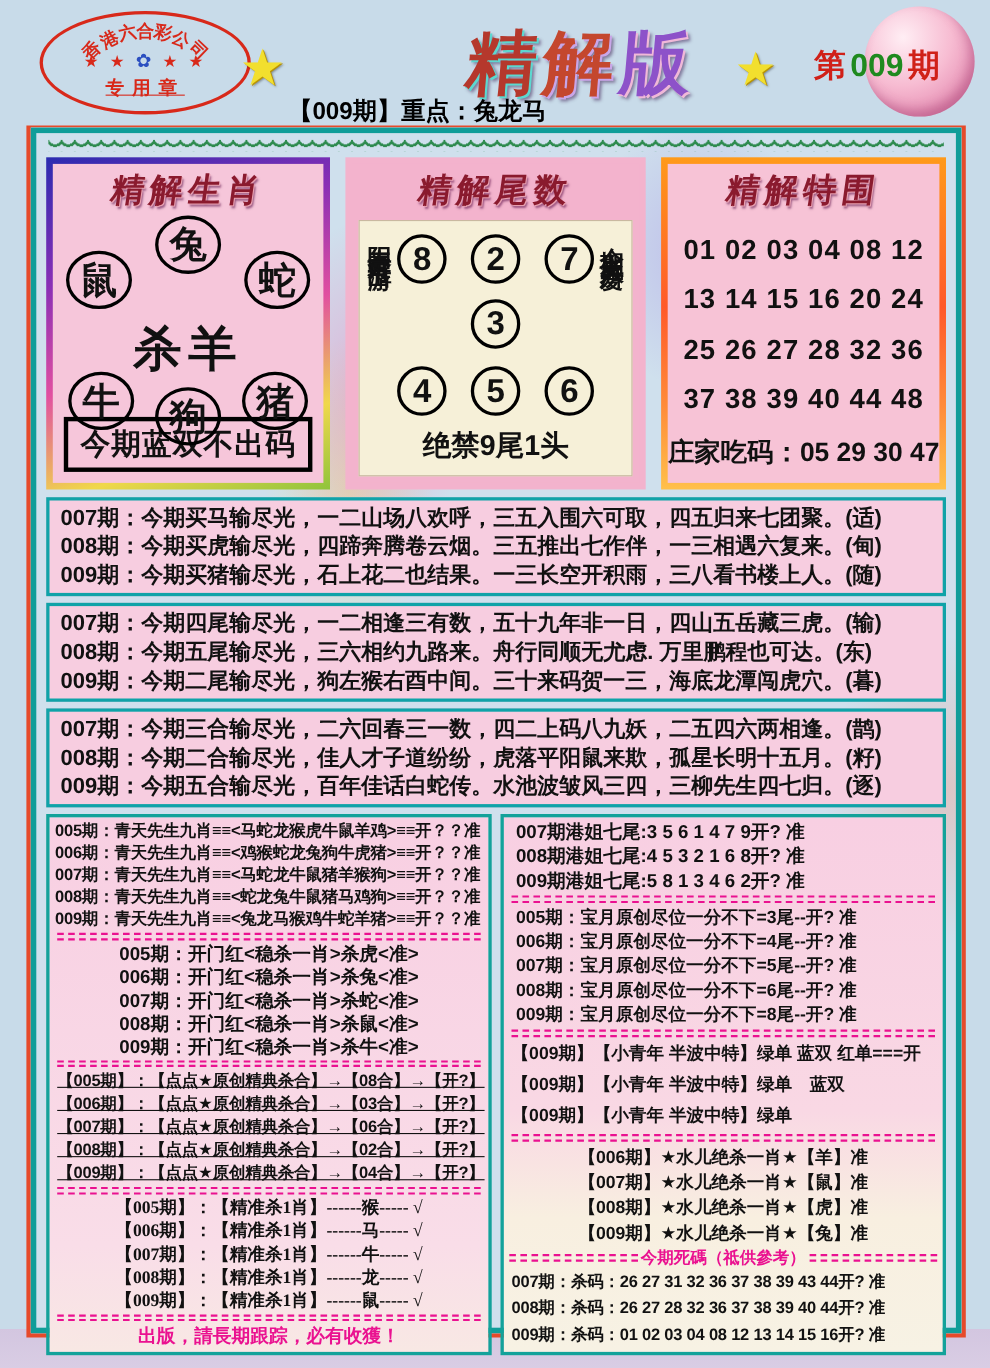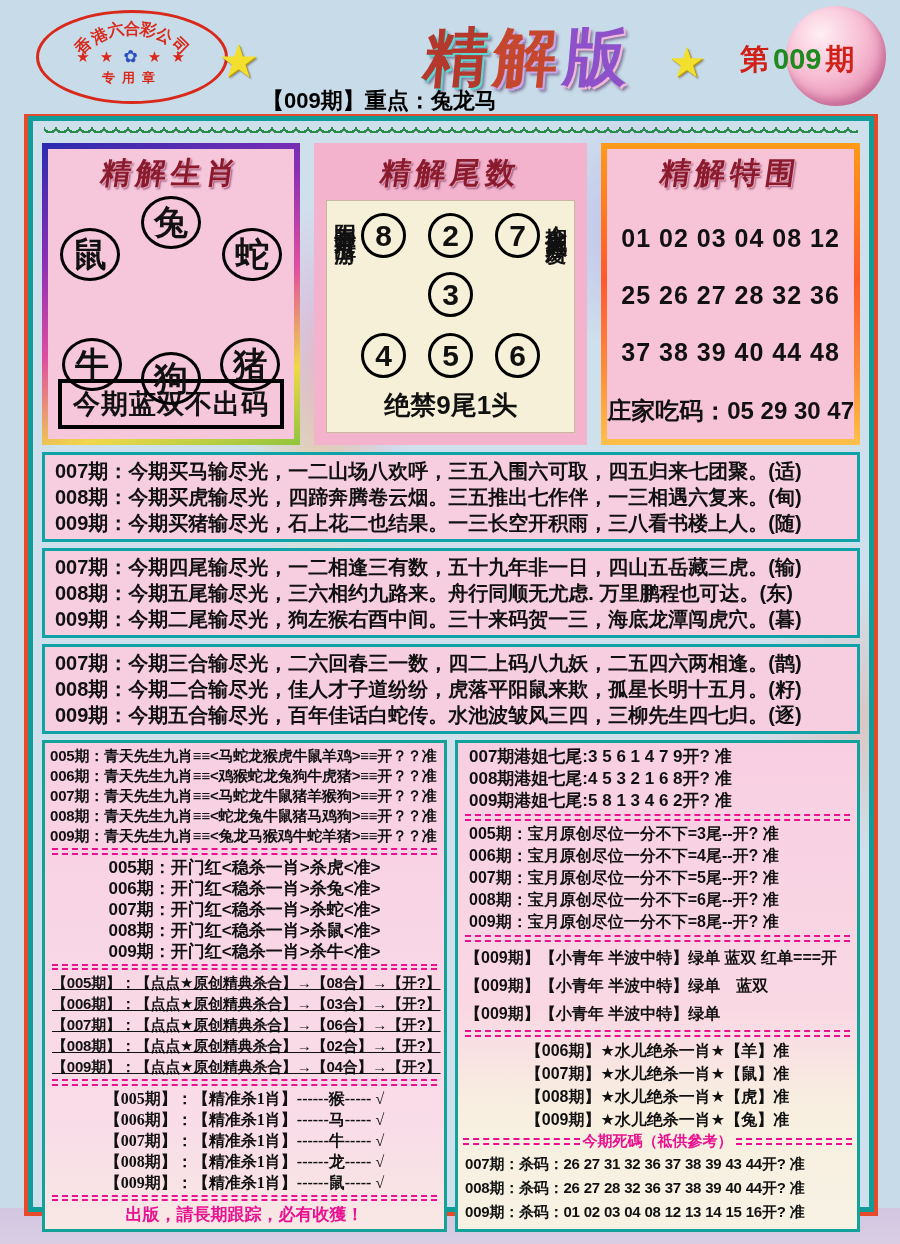--- a/index.html
+++ b/index.html
@@ -20,21 +20,21 @@
   .arc span{ font-size:16px; display:inline-block; }
   .arc span:nth-of-type(1){ transform:translateY(17px) rotate(-44deg); }
   .arc span:nth-of-type(2){ transform:translateY(7px) rotate(-28deg); }
   .arc span:nth-of-type(3){ transform:translateY(1px) rotate(-12deg); }
   .arc span:nth-of-type(4){ transform:translateY(0px); }
   .arc span:nth-of-type(5){ transform:translateY(1px) rotate(12deg); }
   .arc span:nth-of-type(6){ transform:translateY(7px) rotate(28deg); }
   .arc span:nth-of-type(7){ transform:translateY(17px) rotate(44deg); }
   .stamp-mid{ margin-top:6px; font-size:15px; letter-spacing:3px; }
   .stamp-mid .flower{ color:#2b4fc0; font-size:17px; }
-  .stamp-bottom{ margin-top:2px; font-size:13px; letter-spacing:7px; }
+  .stamp-bottom{ margin-top:2px; font-size:17px; letter-spacing:7px;text-decoration:underline; }
   .star{ color:#f2df2e; text-shadow:1px 1px 0 #b99405,2px 2px 2px rgba(0,0,0,.35); }
   .star1{ position:absolute; left:218px; top:34px; font-size:46px; }
   .star2{ position:absolute; left:668px; top:38px; font-size:42px; }
   .main-title{ position:absolute; left:424px; top:14px; display:flex; gap:6px;
     font-size:64px; transform:skewX(-5deg); }
   .main-title .t1{ color:#b5382c; text-shadow:2px 2px 0 #5cd8d0,4px 4px 3px rgba(40,0,60,.45); }
   .main-title .t2{ color:#c4472e; text-shadow:2px 2px 0 #caa6e8,4px 4px 3px rgba(40,0,60,.45); }
   .main-title .t3{ color:#8d52c9; text-shadow:2px 2px 0 #f0b8d8,4px 4px 3px rgba(40,0,60,.45); }
   .issue-ball{ position:absolute; right:14px; top:6px; width:116px; height:100px; }
   .ball{ position:absolute; right:0; top:0; width:100px; height:100px; border-radius:50%;
@@ -100,21 +100,21 @@
   .spec-row{ font-size:25px; letter-spacing:1px; text-align:center; white-space:nowrap; }
   .spec-foot{ font-size:24px; text-align:center; margin-bottom:12px; white-space:nowrap; }
 
   
   .verse{ border:3px solid #0fa3a8; background:#f7cde0; padding:3px 10px; margin-bottom:6px; }
   .vline{ font-size:20px; line-height:26px; white-space:nowrap; }
 
   
   .bottom{ display:flex; gap:8px; height:492px; }
   .panel{ flex:1; border:3px solid #13a29a; overflow:hidden; display:flex; flex-direction:column;
-    justify-content:flex-start; padding:3px 5px; }
+    justify-content:space-between; padding:3px 5px; }
   .panel.left{ background:linear-gradient(180deg,#f8cfe2,#f9dde8 80%,#f8e8e4); }
   .panel.right{ background:linear-gradient(180deg,#f8cfe2 0%,#f9d8e4 55%,#f8efe0 75%,#f7f2e4 100%); }
   .pl{ white-space:nowrap; }
   .sec-a .pl{ font-size:15px; line-height:20px; letter-spacing:-.2px; }
   .sec-b .pl{ font-size:17px; line-height:21px; text-align:center; }
   .sec-c .pl{ font-size:15px; line-height:21px; letter-spacing:-.2px; padding-left:2px;text-decoration:underline; }
   .sec-d .pl{ font-size:16px; line-height:21px; text-align:center;font-family:Liberation Serif, serif; }
   .divider{ height:7px; border-top:2.5px dashed #ea1190; border-bottom:2.5px dashed #ea1190; margin:2px 2px; }
   .pfoot{ color:#ea1190; font-size:17px; text-align:center; }
   .sec-ga .pl{ font-size:17px; line-height:22px; padding-left:6px; }
@@ -173,20 +173,21 @@
 
     <div class="boxes">
 
       <div class="bx bx1-wrap">
         <div class="bx-inner">
           <div class="bx-title">精解生肖</div>
           <div class="zo-area">
             <span class="zc rabbit">兔</span>
             <span class="zc rat">鼠</span>
             <span class="zc snake">蛇</span>
+            <span class="kill">杀羊</span>
             <span class="zc ox">牛</span>
             <span class="zc dog">狗</span>
             <span class="zc pig">猪</span>
           </div>
           <div class="blue-note">今期蓝双不出码</div>
         </div>
       </div>
 
       <div class="bx bx2-wrap">
         <div class="bx-inner">
@@ -215,20 +216,21 @@
           </div>
         </div>
       </div>
 
       <div class="bx bx3-wrap">
         <div class="bx-inner">
           <div class="bx-title">精解特围</div>
           <div class="spec-rows">
 
           <div class="spec-row">01&nbsp;02&nbsp;03&nbsp;04&nbsp;08&nbsp;12</div>
+                <div class="spec-row">13&nbsp;14&nbsp;15&nbsp;16&nbsp;20&nbsp;24</div>
                 <div class="spec-row">25&nbsp;26&nbsp;27&nbsp;28&nbsp;32&nbsp;36</div>
                 <div class="spec-row">37&nbsp;38&nbsp;39&nbsp;40&nbsp;44&nbsp;48</div>
               </div>
           <div class="spec-foot">庄家吃码：05 29 30 47</div>
         </div>
       </div>
 
     </div>
 
     <div class="verse">

